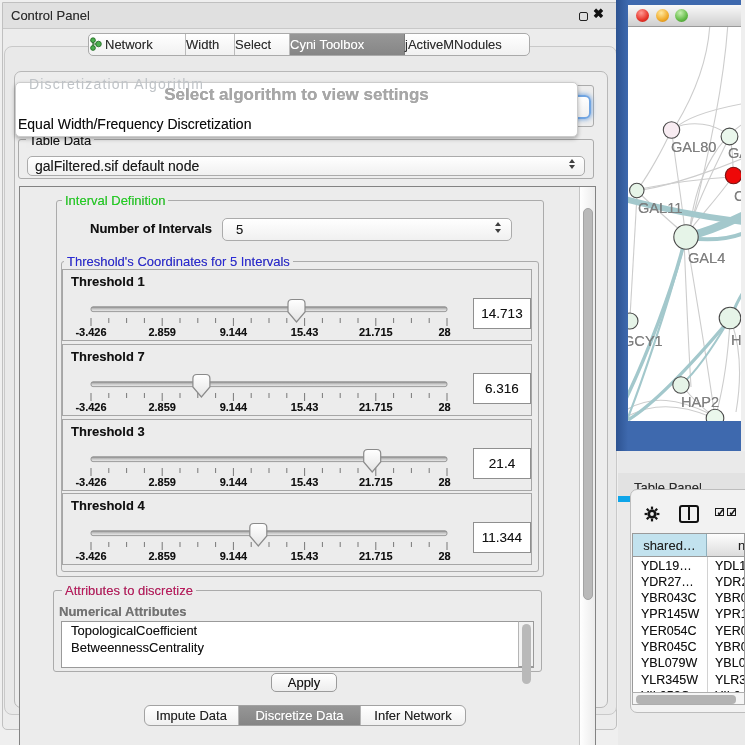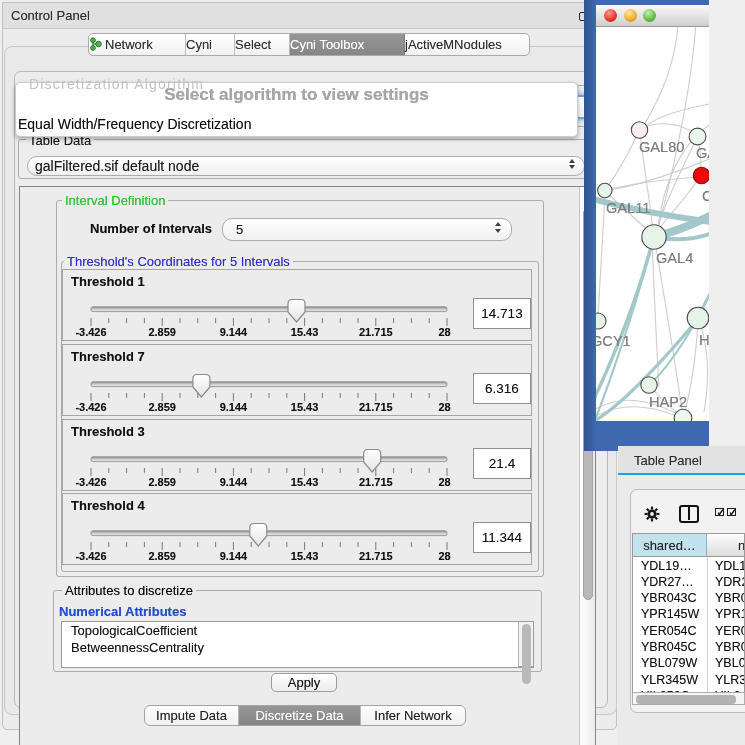--- a/index.html
+++ b/index.html
@@ -29,21 +29,21 @@
   border:1px solid #c9c9c9; border-radius:8px; background:#e9e9e9; }
 #content { position:absolute; left:11px; top:68px; width:594px; height:637px;
   border:1px solid #b8b8b8; border-radius:7px; background:#ededed; }
 
 
 .group { position:absolute; border:1px solid #ababab; border-radius:3px; }
 .gtitle { position:absolute; top:-8px; font-size:13px; background:#ececec; padding:0 3px; white-space:nowrap; }
 
 
 .combo { position:absolute; background:linear-gradient(#ffffff,#f0f0f0); border:1px solid #ababab;
-  border-radius:10px; font-size:13px; color:#1a1a1a; }
+  border-radius:5px; font-size:13px; color:#1a1a1a; }
 .arrows { position:absolute; width:8px; }
 .arrows .up { position:absolute; left:0; top:0; width:0; height:0;
   border-left:3.5px solid transparent; border-right:3.5px solid transparent; border-bottom:4.5px solid #3f3f3f; }
 .arrows .dn { position:absolute; left:0; top:6.5px; width:0; height:0;
   border-left:3.5px solid transparent; border-right:3.5px solid transparent; border-top:4.5px solid #3f3f3f; }
 
 
 #popup { position:absolute; left:12px; top:79px; width:563px; height:55px; background:#fff;
   border-radius:5px; border:1px solid #cccccc; box-shadow:0 2px 4px rgba(0,0,0,0.3); z-index:30; }
 #ghost { position:absolute; left:26px; top:73px; font-size:14px; letter-spacing:1.2px; color:#bfc3c7; z-index:31; text-shadow:none; }
@@ -73,31 +73,31 @@
 #applybtn { position:absolute; left:268px; top:670px; width:66px; height:19px;
   background:linear-gradient(#ffffff,#ededed); border:1px solid #9b9b9b; border-radius:5px;
   font-size:13px; color:#111; text-align:center; line-height:17px; }
 #bottabs { position:absolute; left:141px; top:702px; height:21px; display:flex; z-index:5;
   border:1px solid #a2a2a2; border-radius:6px; overflow:hidden; background:linear-gradient(#ffffff,#f0f0f0); }
 .btab { font-size:13px; color:#222; text-align:center; line-height:19px; border-right:1px solid #b5b5b5; }
 .btab:last-child { border-right:none; }
 .btab.sel { background:linear-gradient(#969696,#858585); color:#fff; text-shadow:0 0 0.5px rgba(255,255,255,0.5); }
 
 
-#netwin { position:absolute; left:584px; top:0; width:125px; height:451px;
+#netwin { position:absolute; left:616px; top:0; width:125px; height:451px;
   background:linear-gradient(90deg,#2d5391,#3e69ae 12px,#3e69ae); }
 #netframe { position:absolute; left:12px; top:5px; width:113px; height:416px; background:#fff; }
 #nettitle { position:absolute; left:0; top:0; width:100%; height:22px;
   background:linear-gradient(#f9f9f9,#cfcfcf); border-bottom:1px solid #9a9a9a; }
 .tl { position:absolute; top:3.5px; width:13px; height:13px; border-radius:50%; }
 #netcanvas { position:absolute; left:0; top:22px; width:113px; height:394px; background:#fff; overflow:hidden; }
 
 
 #rightbg { position:absolute; left:618px; top:451px; width:127px; height:294px; background:#eaeaea; }
-#tpbar { position:absolute; left:618px; top:446px; width:127px; height:29px; background:#e2e2e2; border-bottom:2px solid #0ea5e9;}
+#tpbar { position:absolute; left:618px; top:473px; width:127px; height:29px; background:#e2e2e2; border-bottom:6px solid #0ea5e9;}
 #tpbar span { position:absolute; left:16px; top:7px; font-size:13px; color:#2c2c2c; }
 #tpanel { position:absolute; left:630px; top:489px; width:130px; height:224px; background:#f2f2f2;
   border:1px solid #bdbdbd; border-radius:7px; }
 #gear { position:absolute; left:644px; top:506px; }
 #colicon { position:absolute; left:679px; top:505px; width:20px; height:18px; border:2.5px solid #111; border-radius:3px; }
 #colicon div { position:absolute; left:6.8px; top:0; width:2.6px; height:13px; background:#111; }
 .cbx { position:absolute; width:8.5px; height:8px; border:1.4px solid #1a1a1a; font-size:10.5px; line-height:7px; color:#1a1a1a; font-weight:bold; overflow:visible; text-indent:0.5px; }
 #dtable { position:absolute; left:632px; top:533px; width:113px; height:172px; background:#fff; border:1px solid #9a9a9a; overflow:hidden; }
 #th1 { position:absolute; left:0; top:0; width:74px; height:23px; background:#c2e2ee; border-right:1px solid #8fb0bd; border-bottom:1px solid #9a9a9a;
   font-size:13px; color:#222; text-align:center; line-height:23px; }
@@ -121,21 +121,21 @@
       <div id="icoClose">✖</div>
 
   <div id="toptabs">
     <div class="ttab" style="width:97px"><span id="neticon"><svg width="13" height="14">
       <line x1="4" y1="4" x2="4" y2="11" stroke="#2b6e2b" stroke-width="1.2"></line>
       <line x1="4" y1="7" x2="9" y2="7" stroke="#2b6e2b" stroke-width="1.2"></line>
       <circle cx="4" cy="3.2" r="2.4" fill="#4caf50" stroke="#1e651e" stroke-width="0.8"></circle>
       <circle cx="9.5" cy="7" r="2.8" fill="#4caf50" stroke="#1e651e" stroke-width="0.8"></circle>
       <circle cx="4" cy="11" r="2.4" fill="#4caf50" stroke="#1e651e" stroke-width="0.8"></circle>
     </svg></span>Network</div>
-    <div class="ttab" style="width:49px">Cyni</div>
+    <div class="ttab" style="width:49px">Width</div>
     <div class="ttab" style="width:55px">Select</div>
     <div class="ttab sel" style="width:115px">Cyni Toolbox</div>
     <div class="ttab" style="width:124px">jActiveMNodules</div>
   </div>
 
   <div id="tabpane"></div>
   <div id="content"></div>
 
   <div class="group" style="left:15px; top:82px; width:576px; height:42px;"></div>
   <div class="combo" style="left:380px; top:92px; width:208px; height:24px; border:2px solid #71a5e2; box-shadow:0 0 4px 1px rgba(100,155,220,0.75); border-radius:6px;"></div>
@@ -353,23 +353,23 @@
               <text x="241.6" y="66" text-anchor="middle" font-size="11" font-weight="bold" fill="#111">15.43</text>
               <text x="312.8" y="66" text-anchor="middle" font-size="11" font-weight="bold" fill="#111">21.715</text>
               <text x="381.5" y="66" text-anchor="middle" font-size="11" font-weight="bold" fill="#111">28</text>
   <path d="M 186.8,42.0 L 186.8,33.5 Q 186.8,29.5 190.8,29.5 L 199.8,29.5 Q 203.8,29.5 203.8,33.5 L 203.8,42.0 L 195.3,52.0 Z" fill="url(#th4)" stroke="#8a8a8a" stroke-width="1.2"></path>
  </svg>
  <div class="valbox">11.344</div>
 </div>
     </div>
 
     <div class="group" style="left:33px; top:402.5px; width:489px; height:82px;">
-      <div class="gtitle" style="left:8px; color:#000000;">Attributes to discretize</div>
-    </div>
-    <div class="abs" style="left:39px; top:416.5px; font-size:13px; font-weight:bold; color:#1d4ed8;">Numerical Attributes</div>
+      <div class="gtitle" style="left:8px; color:#be185d;">Attributes to discretize</div>
+    </div>
+    <div class="abs" style="left:39px; top:416.5px; font-size:13px; font-weight:bold; color:#737373;">Numerical Attributes</div>
     <div id="attrlist">
       <div>TopologicalCoefficient</div>
       <div>BetweennessCentrality</div>
     </div>
     <div id="listsb">
           <div class="thumb"></div>
         </div>
     <div id="vsb">
           <div class="thumb"></div>
         </div>

